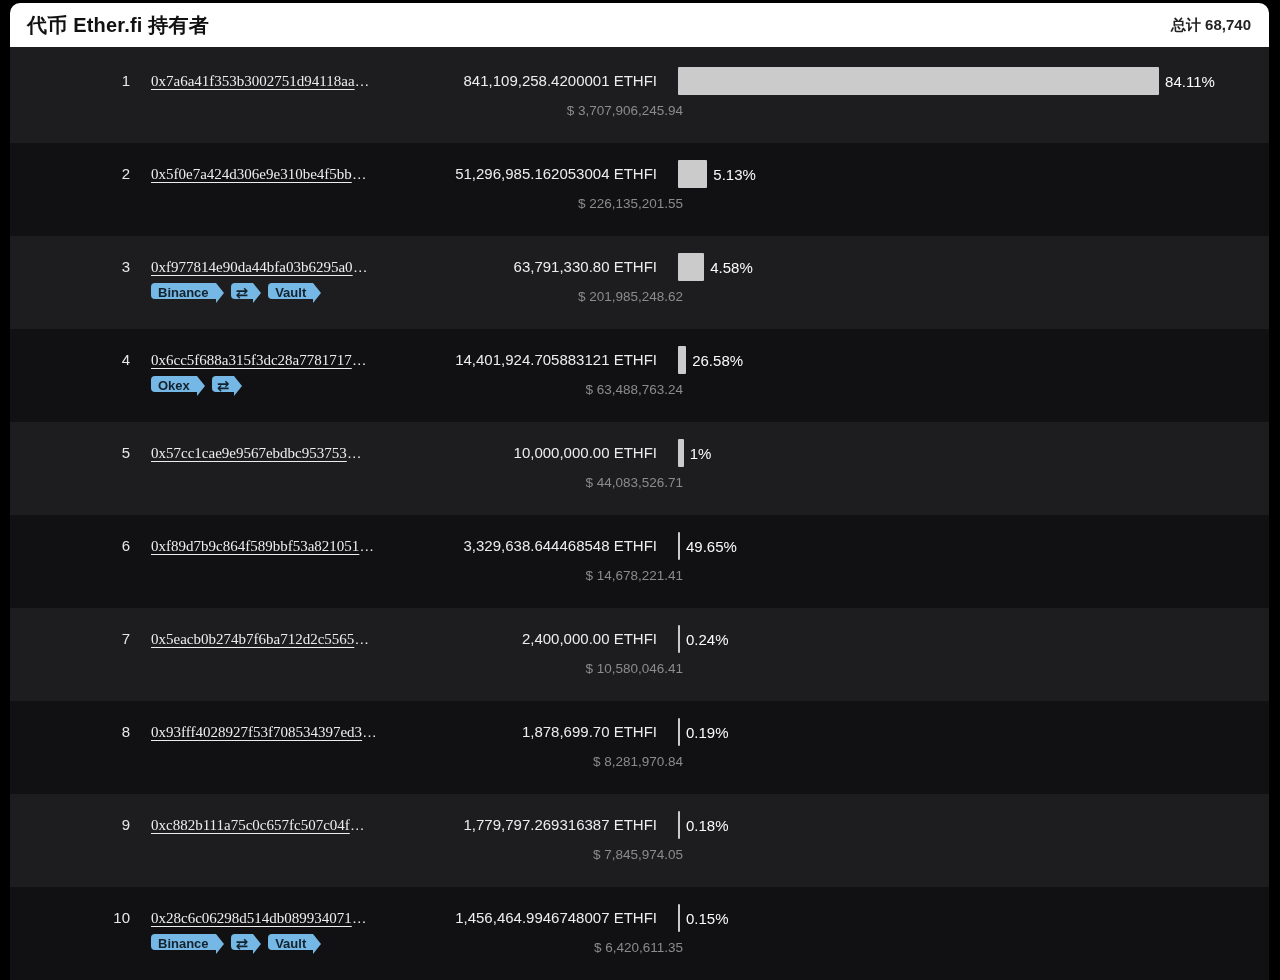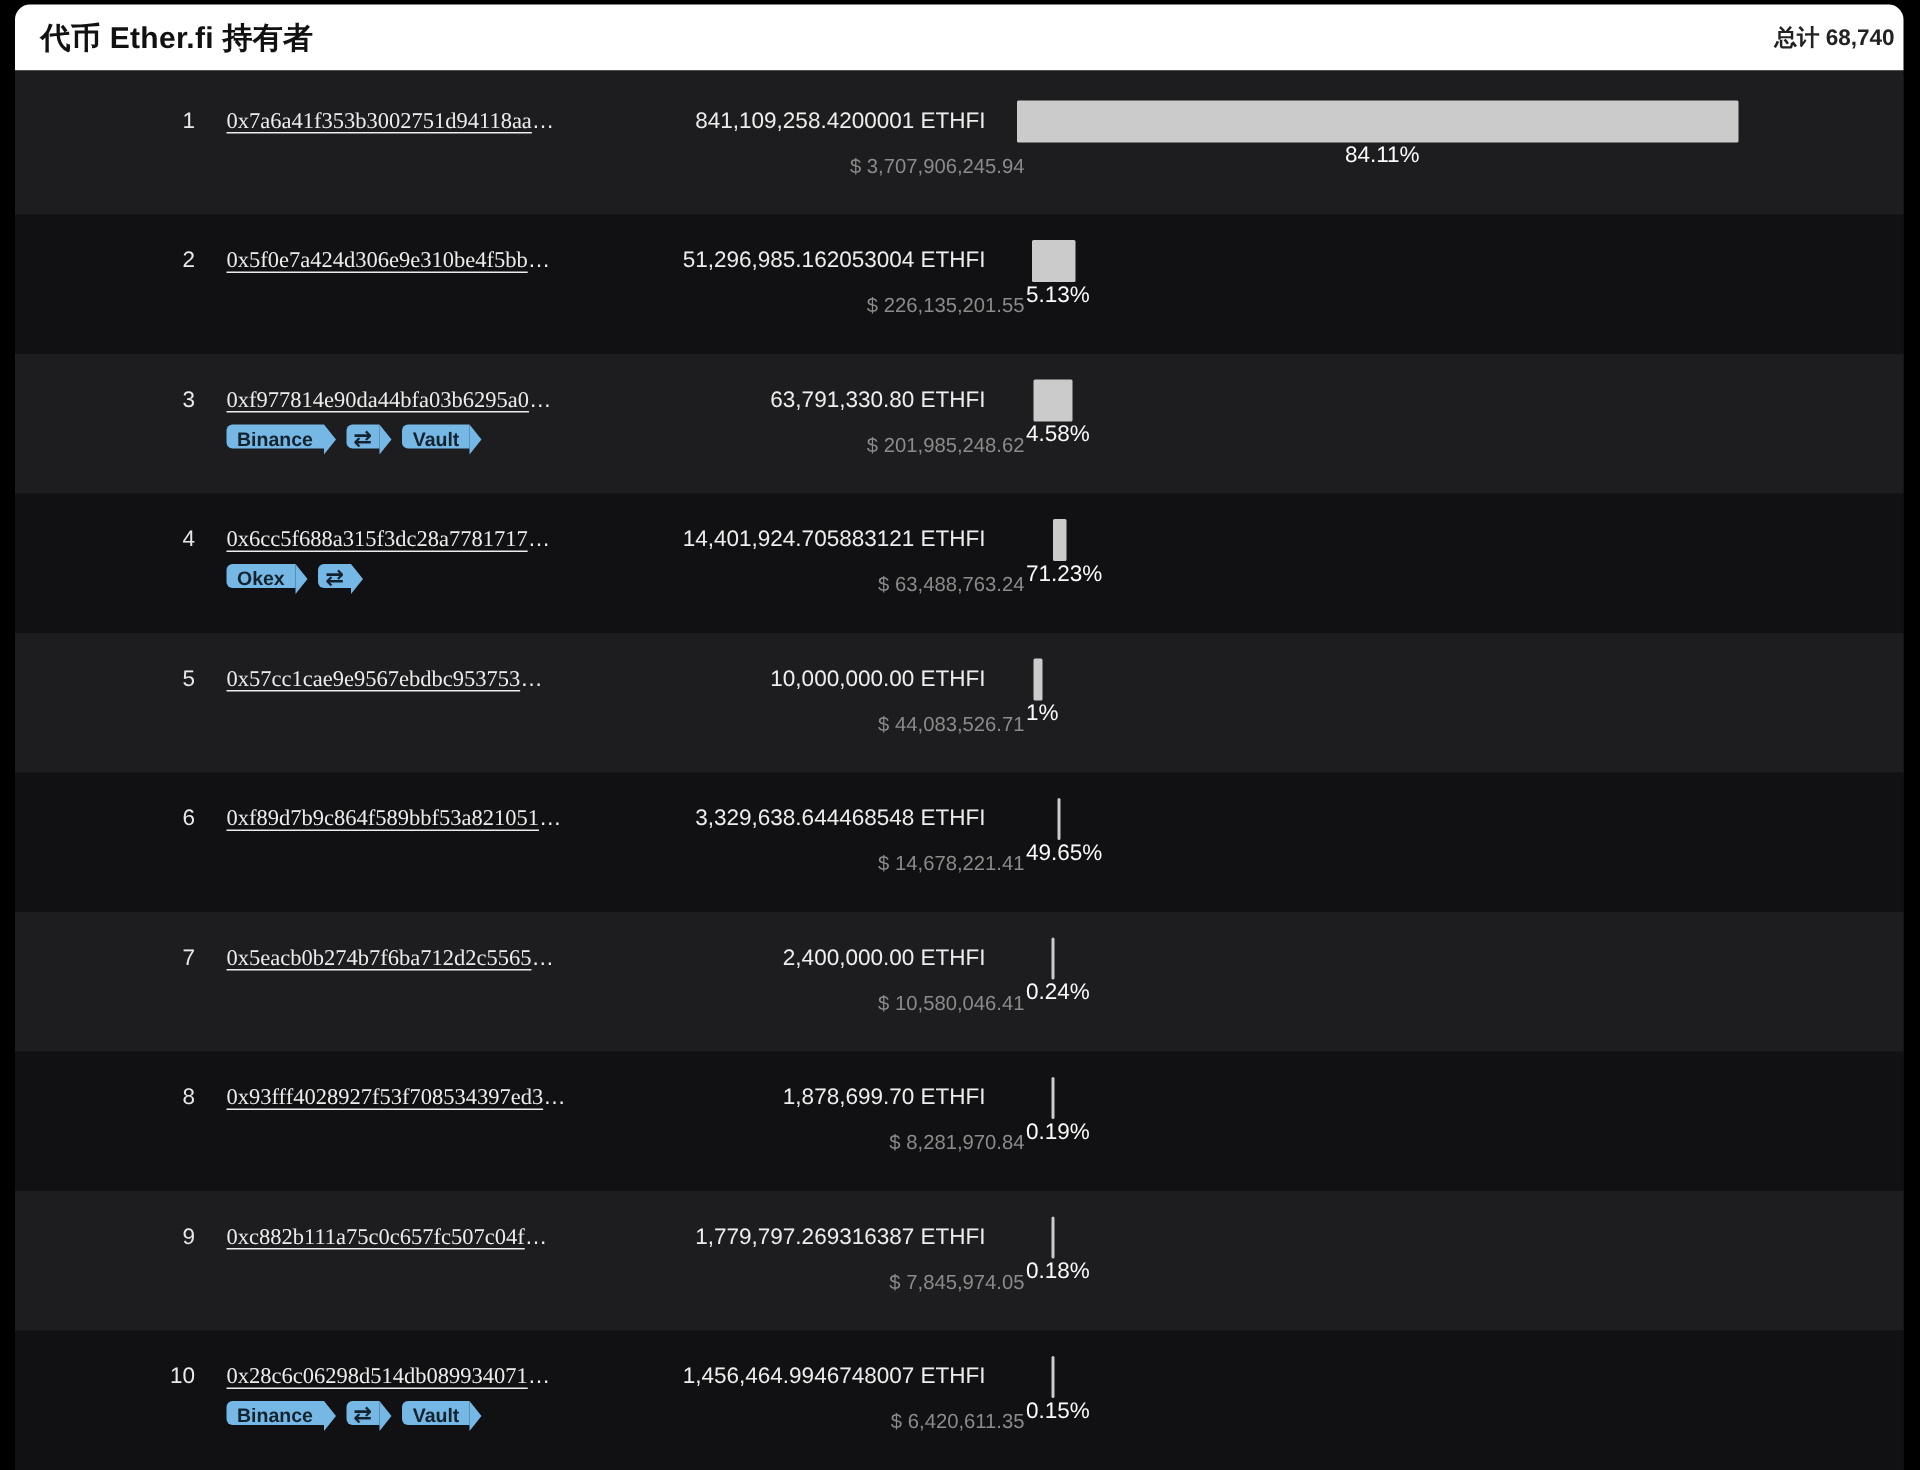--- a/index.html
+++ b/index.html
@@ -21,21 +21,21 @@
     margin:3px 11px 0 10px;
     width:1259px;
   }
   .header{
     height:44px;
     background:var(--header-bg,#fff);
     border-radius:10px 10px 0 0;
     display:flex;
     align-items:center;
     justify-content:space-between;
-    padding:0 6px 0 17px;
+    padding:0 18px 0 17px;
   }
   .header .title{
     font-size:20px;
     font-weight:700;
     color:#111;
     letter-spacing:.2px;
   }
   .header .total{
     font-size:15px;
     color:#222;
@@ -92,21 +92,20 @@
     line-height:18px;
     color:#8b8b8b;
     white-space:nowrap;
   }
   .barwrap{
     position:absolute;
     left:668px;top:17px;
     height:28px;
     display:flex;
     align-items:center;
-    flex-direction:column;
   }
   .bar{
     height:28px;
     background:var(--bar-fill,#cbcbcb);
     border-radius:1px;
     flex:none;
   }
   .pct{
     margin-left:6px;
     font-size:15px;
@@ -196,21 +195,21 @@
       </div>
     </div>
 
     <div class="row even">
       <div class="rank">4</div>
       <a class="addr"><span class="addr-text">0x6cc5f688a315f3dc28a7781717</span><span class="ell">…</span></a>
       <div class="amount">14,401,924.705883121 ETHFI</div>
       <div class="usd">$ 63,488,763.24</div>
       <div class="barwrap">
         <div class="bar" style="width: 8.2px;"></div>
-        <div class="pct">71.23%</div>
+        <div class="pct">26.58%</div>
       </div>
       <div class="tags">
         <span class="tag">Okex</span>
         <span class="tag tag-swap">⇄</span>
       </div>
     </div>
 
     <div class="row odd">
       <div class="rank">5</div>
       <a class="addr"><span class="addr-text">0x57cc1cae9e9567ebdbc953753</span><span class="ell">…</span></a>

